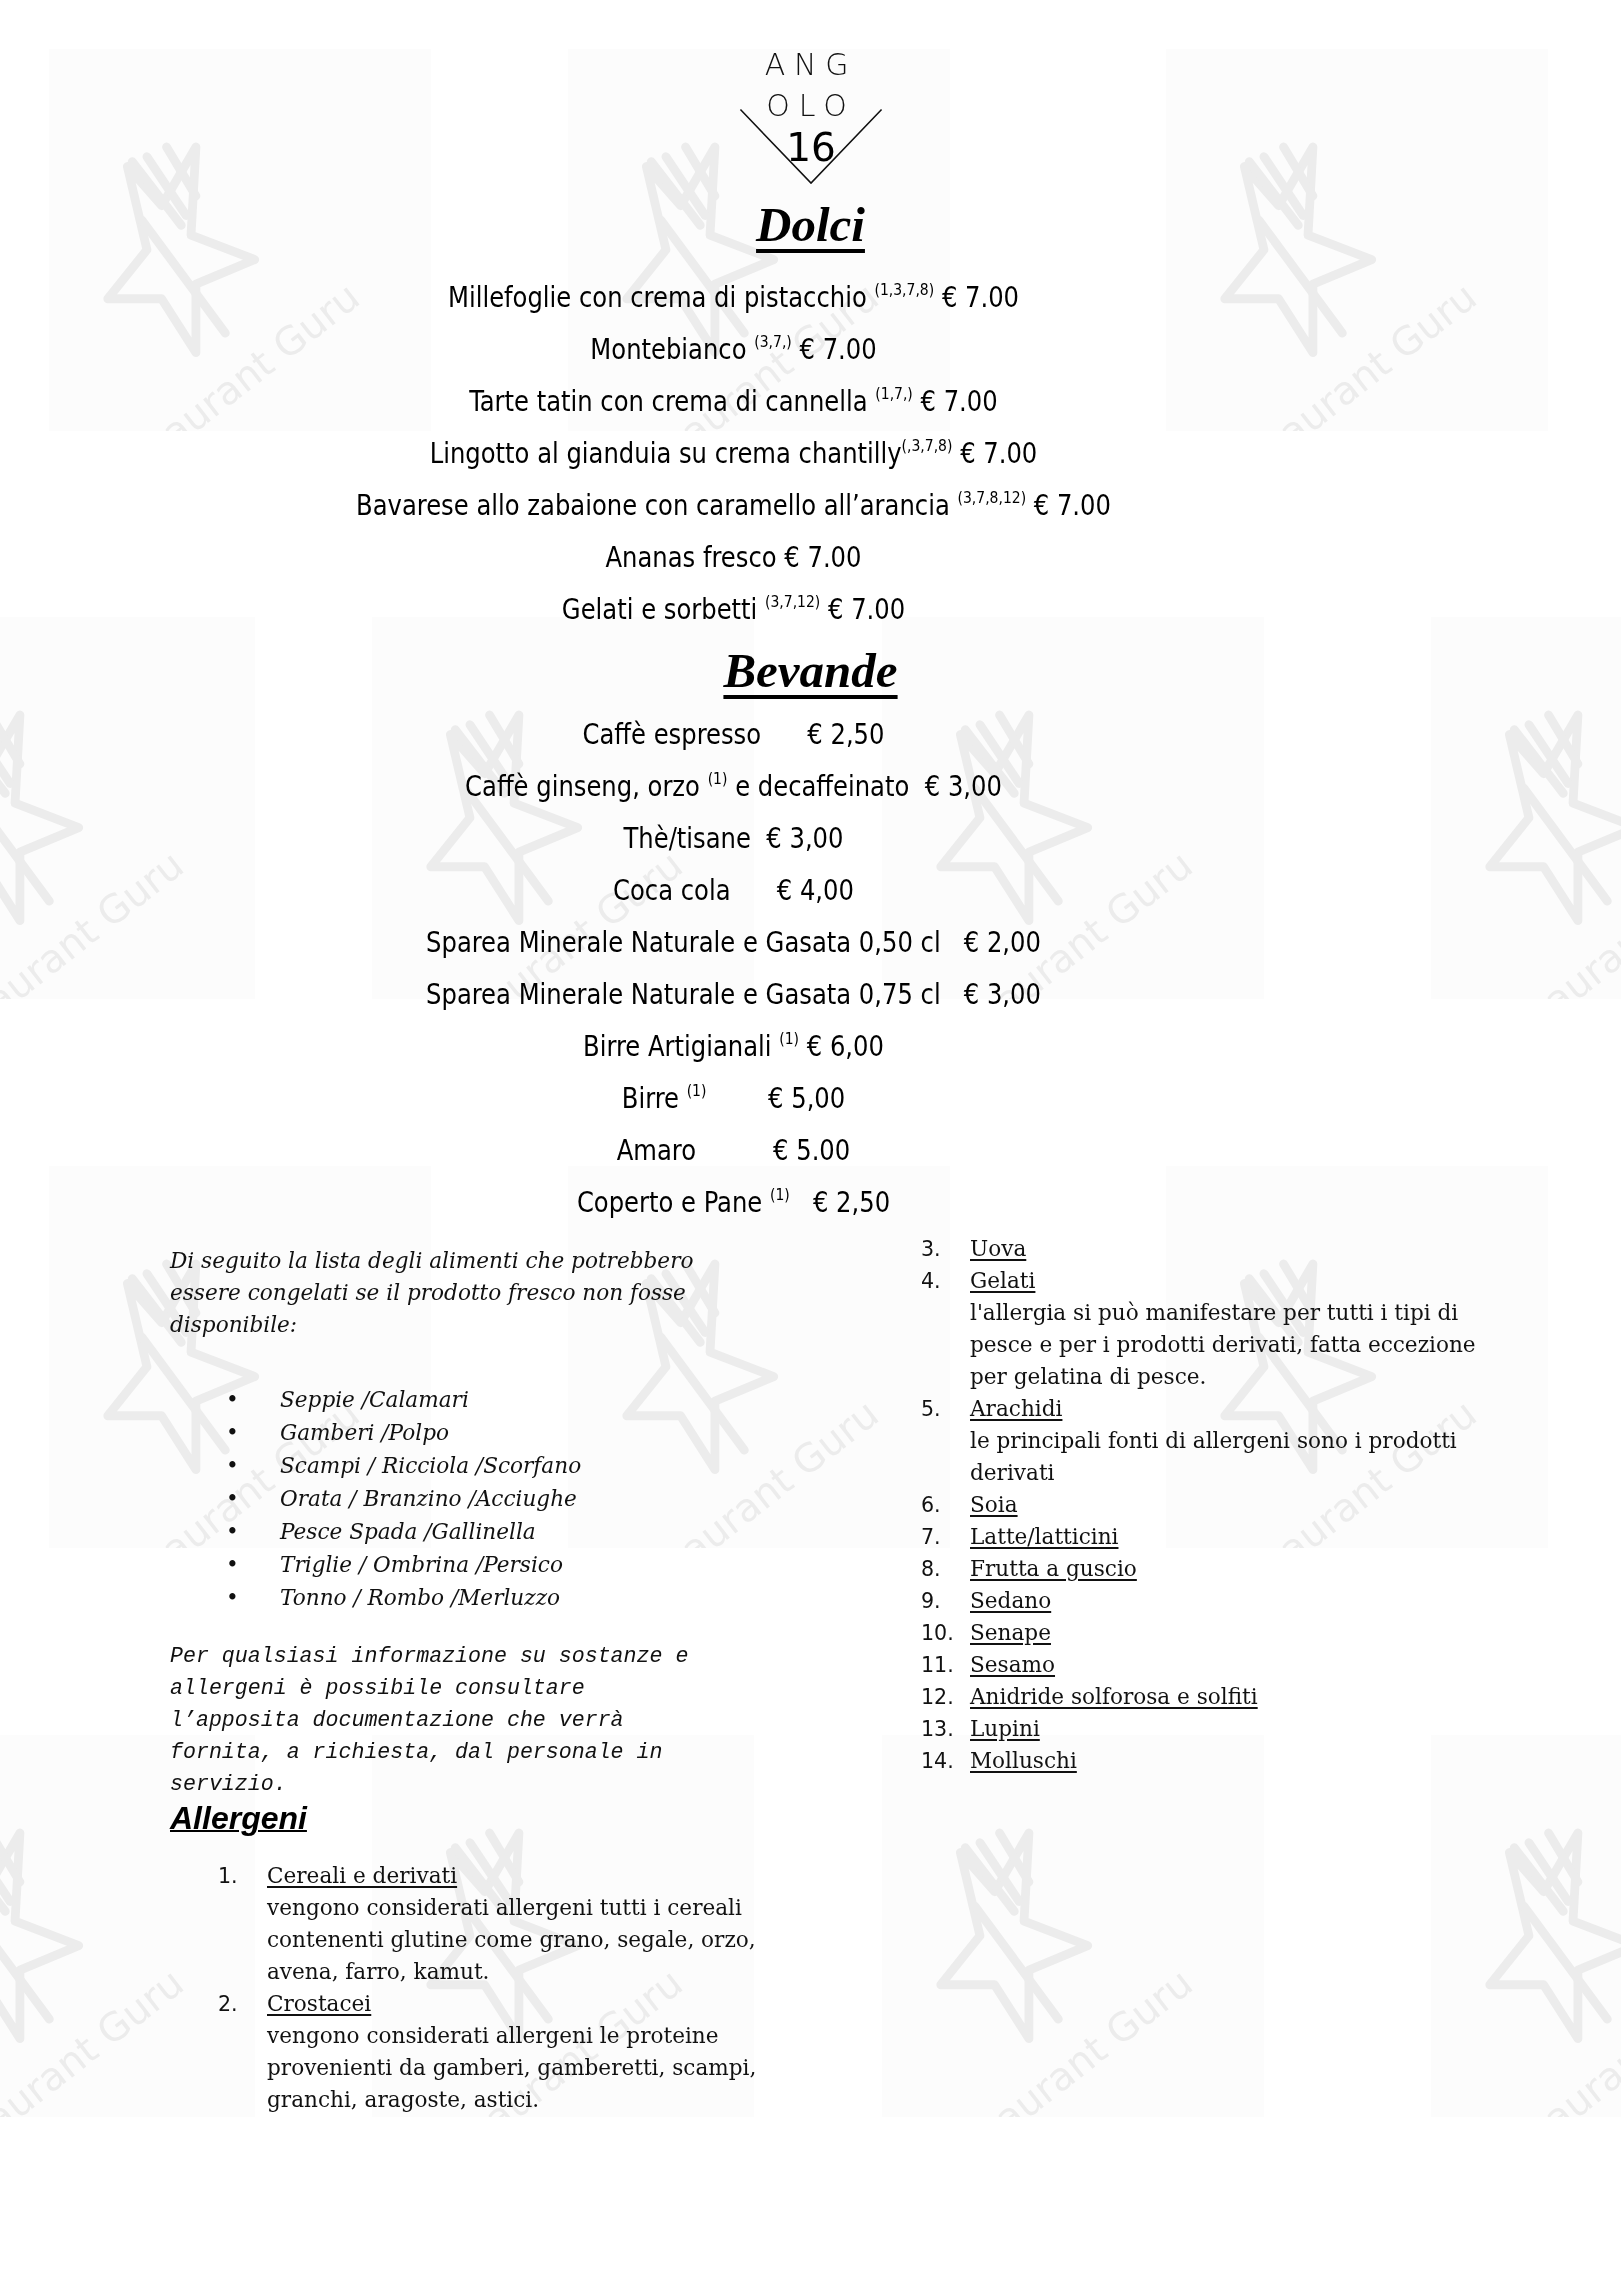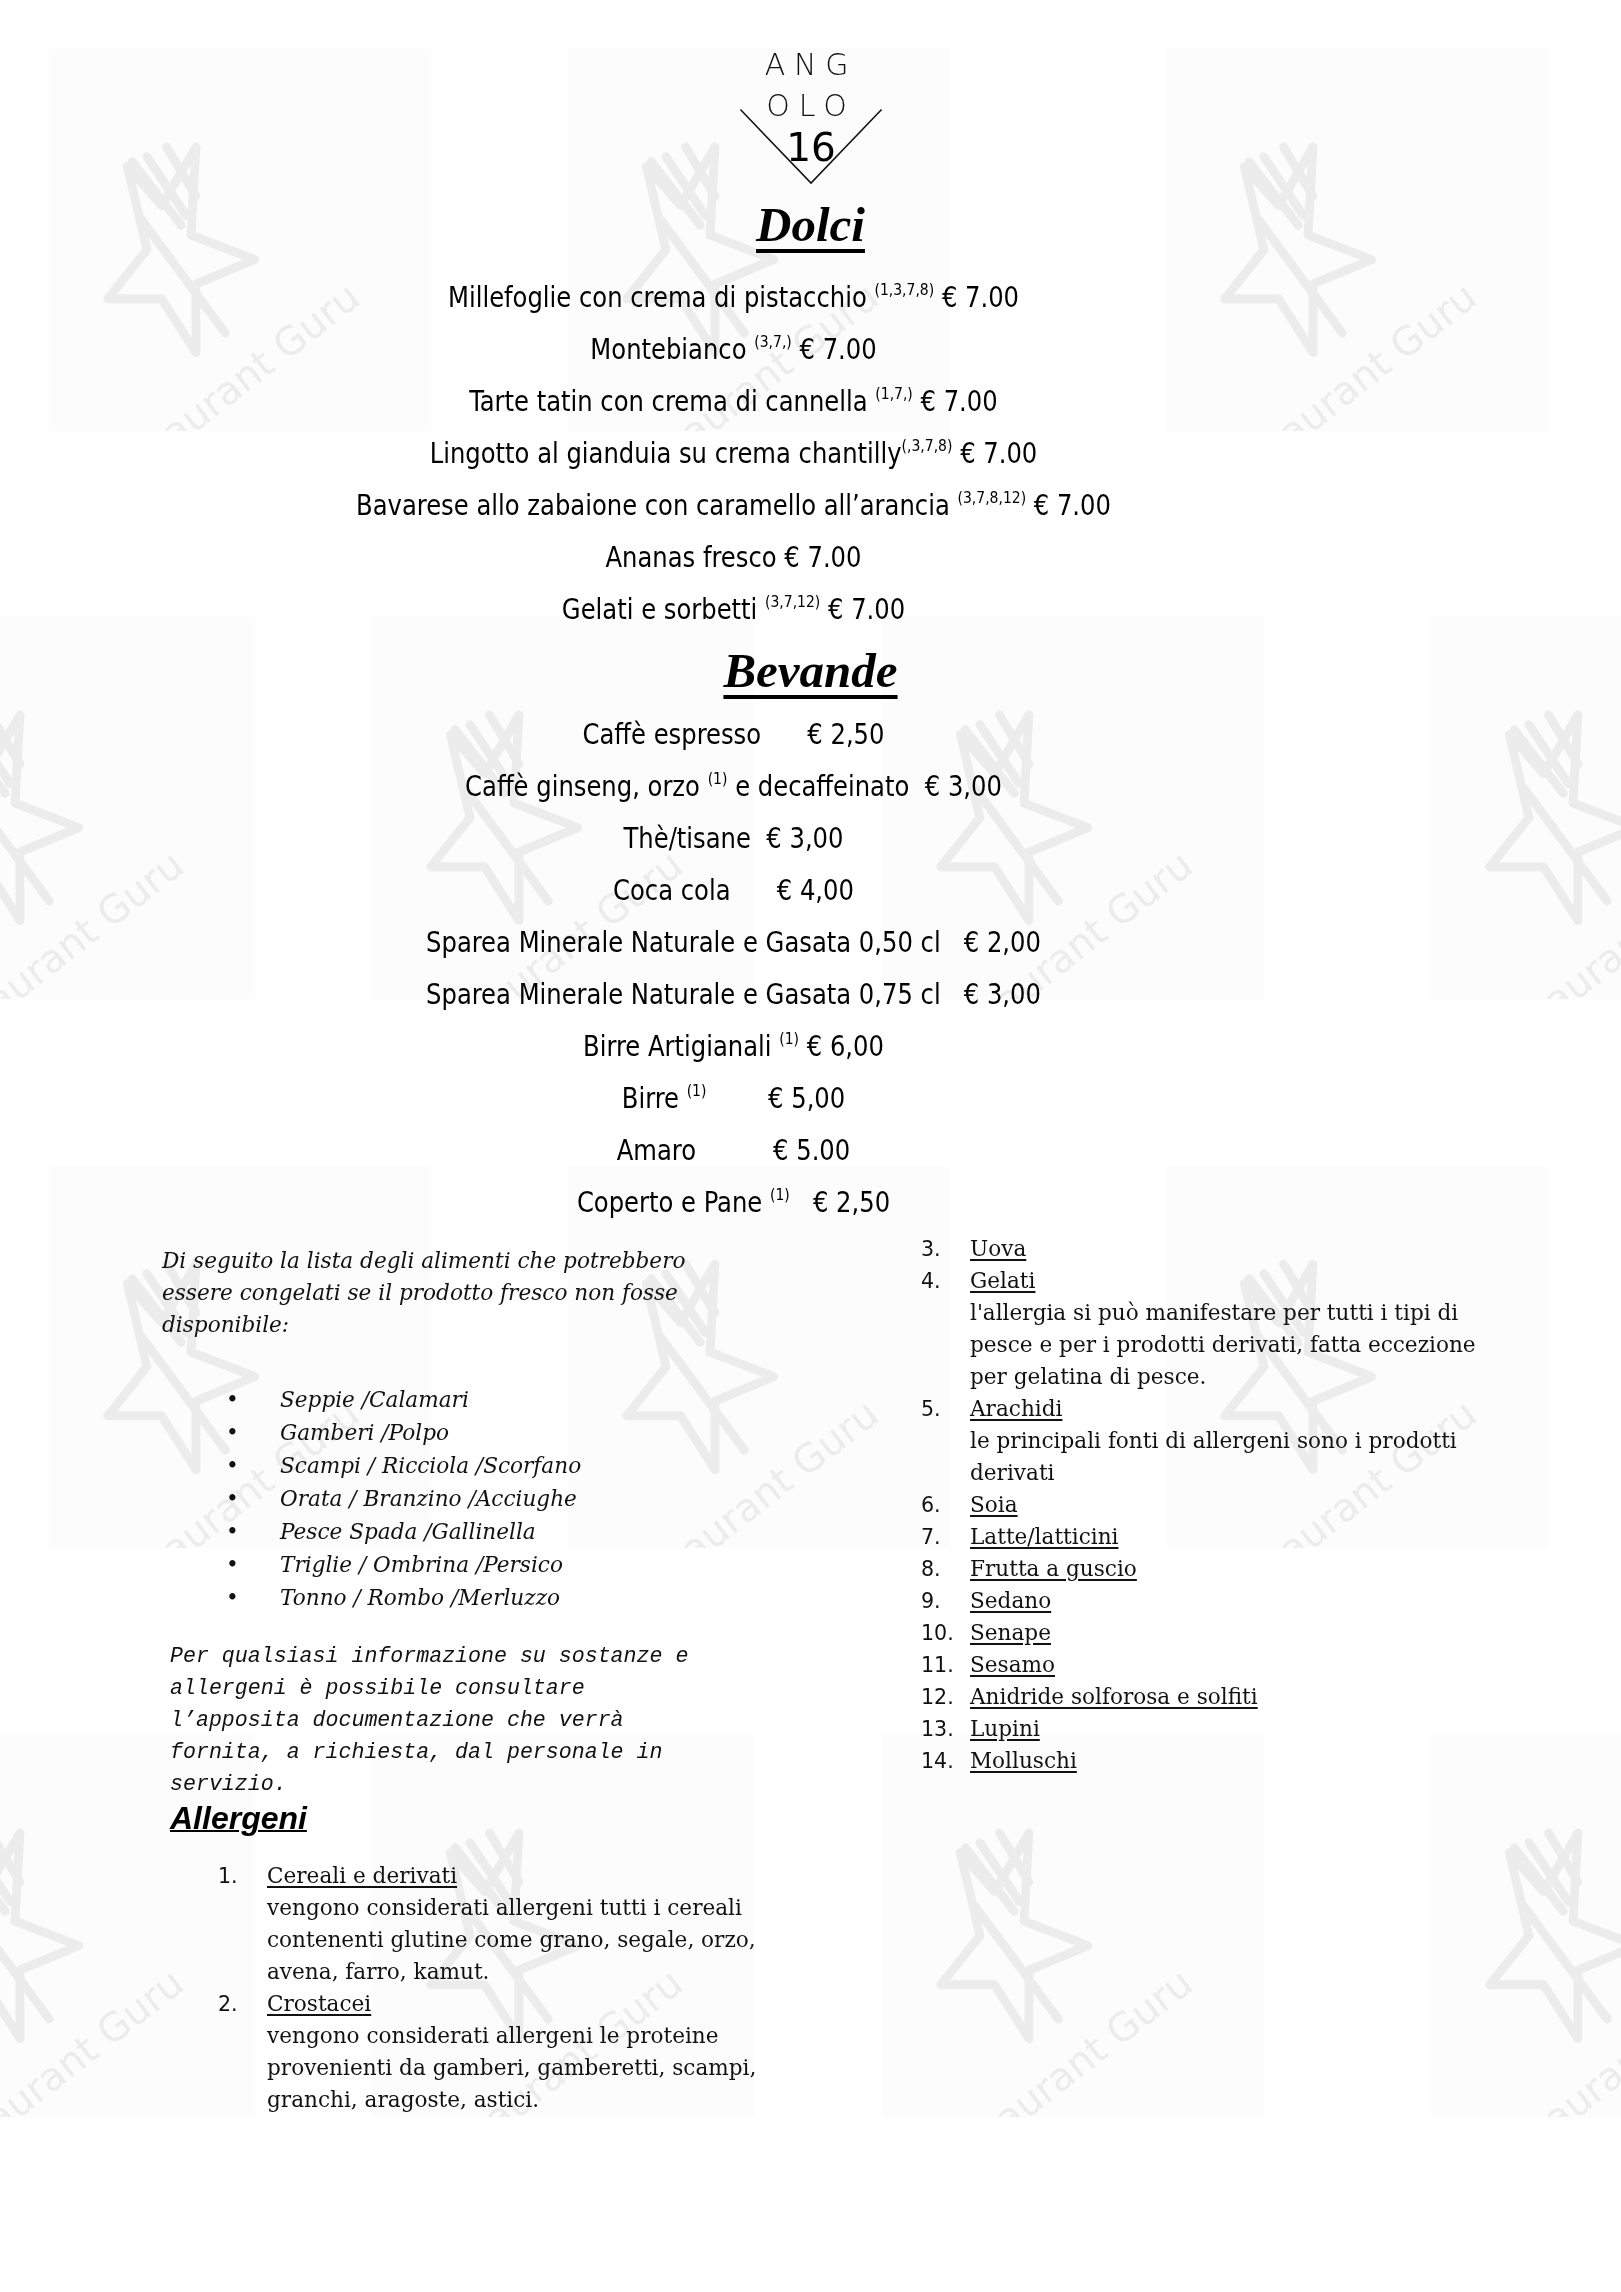--- a/index.html
+++ b/index.html
@@ -32,21 +32,21 @@
   .menu-list { position: absolute; left: 0; width: 1467px; }
   .menu-item {
     height: 52px; line-height: 52px; text-align: center; white-space: pre;
     font-family: "DejaVu Sans", sans-serif; font-size: 29px; font-stretch: condensed;
     transform: scaleX(0.93);
   }
   .menu-item sup { font-size: 16.7px; vertical-align: 11.8px; line-height: 0; }
   .doc {
     position: absolute; font-family: "DejaVu Serif", serif; font-size: 21.6px; line-height: 32px; color: #111;
   }
-  .intro { left: 162px; top: 1245px; width: 549px; font-style: italic; }
+  .intro { left: 170px; top: 1245px; width: 549px; font-style: italic; }
   .bullets { left: 214px; top: 1372px; width: 510px; font-style: italic; list-style: none; margin: 12px; padding: 0; }
   .bullets li { position: relative; padding-left: 54px; height: 33px; }
   .bullets li::before { content: "•"; position: absolute; left: 0; font-style: normal; font-size: 21.6px; }
   .info { left: 170px; top: 1640px; width: 549px; font-style: italic; font-family: Liberation Mono, monospace; }
   .allerg-title {
     position: absolute; left: 170px; top: 1800px; font-family: Liberation Sans, sans-serif;
     font-style: italic; font-weight: bold; font-size: 32px; text-decoration: underline;
     text-decoration-thickness: 2px;
   }
   .alist { position: absolute; margin: 0; padding: 0; list-style: none; font-family: "DejaVu Serif", serif; font-size: 21.6px; line-height: 32px; color: #111; }

